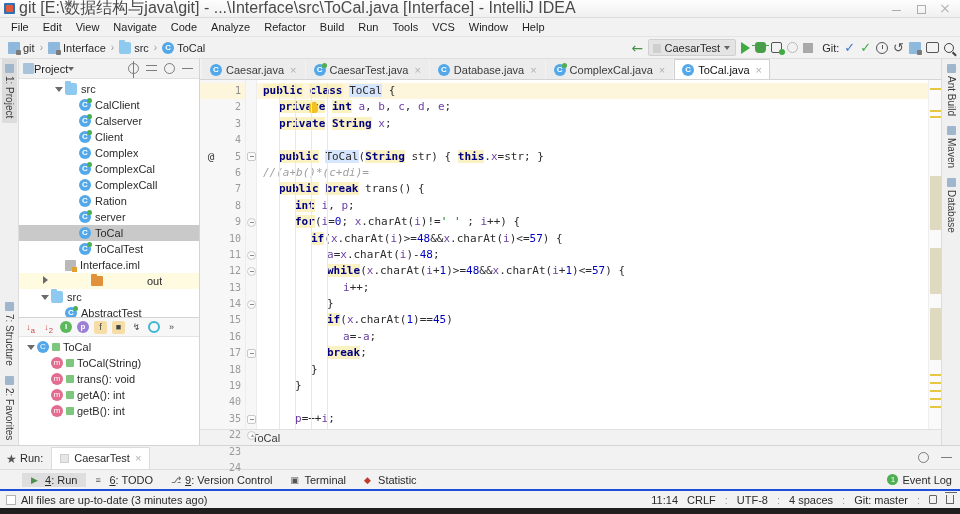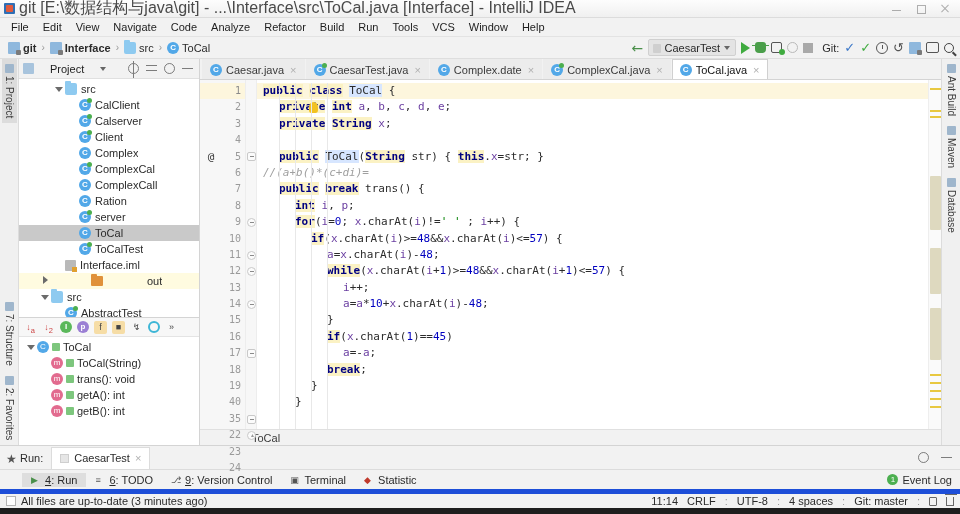--- a/index.html
+++ b/index.html
@@ -46,21 +46,21 @@
   }
   .menu-item { padding: 1px 7px; font-size: 11px; color: #1d1d1d; cursor: default; }
 
   
   .navrow {
     height: 22px; background: #f2f2f2; border-bottom: 1px solid #dedede;
     display: flex; align-items: center; padding-left: 6px; flex: 0 0 22px;
   }
   .crumb { display: flex; align-items: center; font-size: 11px; padding: 0 2px; }
   .crumb .c-label { margin-left: 3px; }
-  .crumb.bold .c-label { font-weight: bold; }
+  .crumb.bold .c-label { font-weight: normal; }
   .crumb-sep { color: #999; margin: 0 3px; font-size: 10px; }
   .ic { width: 12px; height: 12px; display: inline-block; position: relative; flex: none; }
   .ic-module { background: #8fb8dd; border-radius: 1px; }
   .ic-module::after { content:""; position:absolute; right:-1px; bottom:-1px; width:5px; height:5px; background:#7a7a7a; border-radius:1px; }
   .ic-folder { background: #8ecaf0; border-radius: 1px 2px 2px 2px; }
   .ic-folder::before { content:""; position:absolute; left:0; top:-2px; width:6px; height:3px; background:#8ecaf0; border-radius:1px 1px 0 0; }
   .ic-class { width: 12px; height: 12px; border-radius: 50%; background: #52a8e8; color: #fff;
               font-size: 8px; font-weight: bold; text-align: center; line-height: 12px; }
   .ic-class.hasdot::after {
     content:""; position:absolute; right:-1px; top:-1px; width:5px; height:5px;
@@ -112,21 +112,21 @@
     padding: 5px 2px; white-space: nowrap; display: flex; align-items: center; gap: 3px;
   }
   .vtab.sel { background: #dcdcdc; }
   .vtab .vic { width: 9px; height: 9px; background: #9fb6cc; border-radius: 1px; writing-mode: horizontal-tb; }
   .rail .spacer { flex: 1; }
 
   
   .leftcol { width: 181px; background: #f7f7f7; display: flex; flex-direction: column; flex: none; border-right: 1px solid #d4d4d4; }
 
   .tw-header {
-    height: 20px; display: flex; align-items: center; gap: 16px;
+    height: 20px; display: flex; align-items: center; gap: 0;
     padding: 0 4px; background: #f2f2f2; border-bottom: 1px solid #e0e0e0; flex: none;
   }
   .tw-title { font-size: 11px; color: #1d1d1d; }
   .tw-icons { margin-left: auto; display: flex; align-items: center; gap: 7px; padding-right: 2px; }
   .mini { width: 11px; height: 11px; position: relative; opacity: .75; }
   .mini.target { border: 1.4px solid #555; border-radius: 50%; }
   .mini.target::after { content:""; position:absolute; left:4px; top:-3px; width:1.4px; height:17px; background:#555; }
   .mini.collapse::before { content:""; position:absolute; left:0; top:2px; width:11px; height:1.4px; background:#555; }
   .mini.collapse::after  { content:""; position:absolute; left:0; top:7px; width:11px; height:1.4px; background:#555; }
   .mini.gear { border: 1.6px solid #555; border-radius: 50%; }
@@ -247,21 +247,21 @@
     display: flex; align-items: center; flex: none; padding-left: 22px;
   }
   .btab { display:flex; align-items:center; gap:4px; font-size:11px; padding: 1px 9px; color:#2b2b2b; }
   .btab.sel { background:#dedede; }
   .btab u { text-decoration: underline; }
   .bottombar .evt { margin-left:auto; display:flex; align-items:center; gap:4px; padding-right:8px; font-size:11px; }
   .evt-badge { width:11px;height:11px;border-radius:50%;background:#4caf50;color:#fff;font-size:8px;text-align:center;line-height:11px; }
 
   
   .statusbar {
-    height: 19px; background: #f2f2f2; border-top: 5px solid #1d4ed8;
+    height: 19px; background: #f2f2f2; border-top: 2px solid #1d4ed8;
     display: flex; align-items: center; font-size: 11px; flex: none; padding: 0 6px;
   }
   .status-left { display:flex; align-items:center; gap:5px; }
   .status-right { margin-left:auto; display:flex; align-items:center; gap:9px; }
   .sep-colon { color:#9a9a9a; }
   .sb-chk { width:10px;height:10px;border:1px solid #b4b4b4;background:#fff; }
   .lock-ic { width:8px;height:9px;border:1.4px solid #666;border-radius:1px; position:relative;}
   .trash-ic { width:8px;height:9px;border:1.4px solid #666;border-top:none; position:relative;}
   .trash-ic::before{content:"";position:absolute;left:-2px;top:-3px;width:12px;height:1.4px;background:#666;}
   .footer-dark { height: 6px; background: #1e1e1e; flex: none; }
@@ -504,21 +504,21 @@
             <span>Caesar.java</span>
             <span class="x">×</span>
           </div>
           <div class="tab">
             <span class="ic ic-class hasdot">C</span>
             <span>CaesarTest.java</span>
             <span class="x">×</span>
           </div>
           <div class="tab">
             <span class="ic ic-class">C</span>
-            <span>Complex.date</span>
+            <span>Database.java</span>
             <span class="x">×</span>
           </div>
           <div class="tab">
             <span class="ic ic-class hasdot">C</span>
             <span>ComplexCal.java</span>
             <span class="x">×</span>
           </div>
           <div class="tab active">
             <span class="ic ic-class">C</span>
             <span>ToCal.java</span>
@@ -571,21 +571,20 @@
             <div class="cl" style="padding-left: 6px;"></div>
             <div class="cl" style="padding-left: 22px;"><span class="kw-hl">public</span> <span class="cls-hl">ToCal</span>(<span class="kw-hl">String</span> str) { <span class="kw-hl">this</span>.<span class="fld">x</span>=str; }</div>
             <div class="cl" style="padding-left: 6px;"><span class="cmt">//(a+b()*(c+di)=</span></div>
             <div class="cl" style="padding-left: 22px;"><span class="kw-hl">public</span> <span class="kw-hl">break</span> trans() {</div>
             <div class="cl" style="padding-left: 38px;"><span class="kw-hl">int</span> <span class="fld">i</span>, <span class="fld">p</span>;</div>
             <div class="cl" style="padding-left: 38px;"><span class="kw-hl">for</span>(<span class="fld">i</span>=<span class="num">0</span>; <span class="fld">x</span>.charAt(<span class="fld">i</span>)!=<span class="str">' '</span> ; <span class="fld">i</span>++) {</div>
             <div class="cl" style="padding-left: 54px;"><span class="kw-hl">if</span>(<span class="fld">x</span>.charAt(<span class="fld">i</span>)&gt;=<span class="num">48</span>&amp;&amp;<span class="fld">x</span>.charAt(<span class="fld">i</span>)&lt;=<span class="num">57</span>) {</div>
             <div class="cl" style="padding-left: 70px;"><span class="fld">a</span>=<span class="fld">x</span>.charAt(<span class="fld">i</span>)-<span class="num">48</span>;</div>
             <div class="cl" style="padding-left: 70px;"><span class="kw-hl">while</span>(<span class="fld">x</span>.charAt(<span class="fld">i</span>+<span class="num">1</span>)&gt;=<span class="num">48</span>&amp;&amp;<span class="fld">x</span>.charAt(<span class="fld">i</span>+<span class="num">1</span>)&lt;=<span class="num">57</span>) {</div>
             <div class="cl" style="padding-left: 86px;"><span class="fld">i</span>++;</div>
-            <div class="cl" style="padding-left: 86px;"><span class="fld">a</span>=<span class="fld">a</span>*<span class="num">10</span>+<span class="fld">x</span>.charAt(<span class="fld">i</span>)-<span class="num">48</span>;</div>
             <div class="cl" style="padding-left: 70px;">}</div>
             <div class="cl" style="padding-left: 70px;"><span class="kw-hl">if</span>(<span class="fld">x</span>.charAt(<span class="num">1</span>)==<span class="num">45</span>)</div>
             <div class="cl" style="padding-left: 86px;"><span class="fld">a</span>=-<span class="fld">a</span>;</div>
             <div class="cl" style="padding-left: 70px;"><span class="kw-hl">break</span>;</div>
             <div class="cl" style="padding-left: 54px;">}</div>
             <div class="cl" style="padding-left: 38px;">}</div>
             <div class="cl" style="padding-left: 6px;"></div>
             <div class="cl" style="padding-left: 38px;"><span class="fld">p</span>=++<span class="fld">i</span>;</div>
             <div class="indent-guide" style="left: 22px;"></div>
             <div class="indent-guide" style="left: 38px;"></div>

